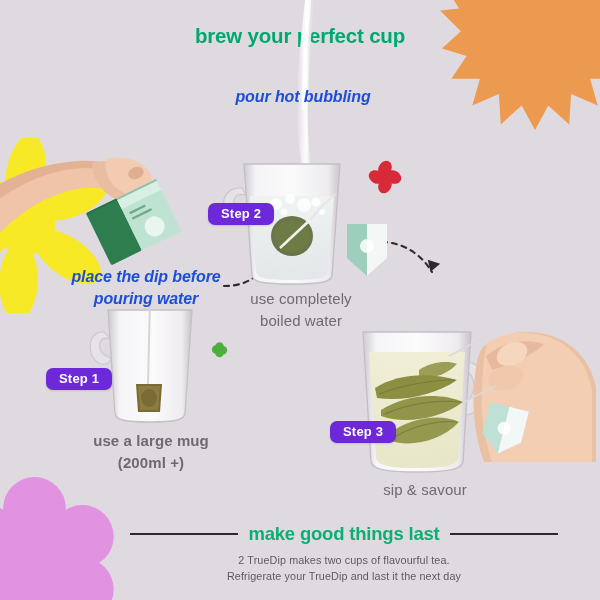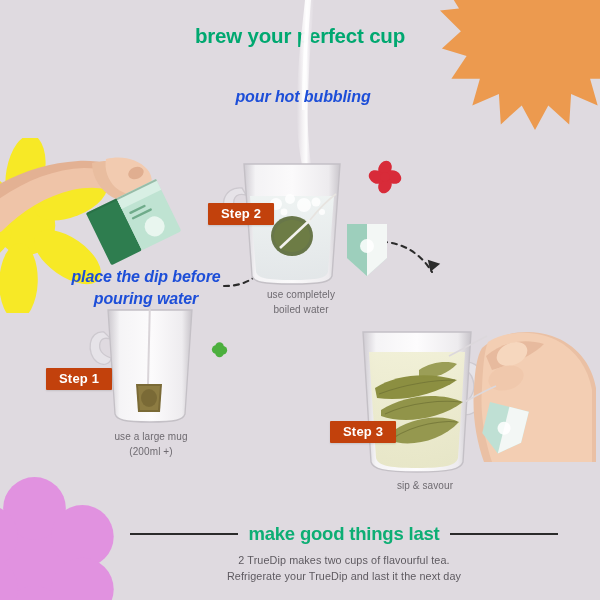--- a/index.html
+++ b/index.html
@@ -41,38 +41,38 @@
     letter-spacing:-0.1px;
   }
   #note-pour  { top:86px;  left:228px; width:150px; }
   #note-place { top:266px; left:70px;  width:152px; }
   #note-steep { top:278px; left:372px; width:122px; }
 
   
   .caption {
     position:absolute;
     color:#6E6A70;
-    font-size:10px;
+    font-size:15px;
     line-height:1.45;
     text-align:center;
     letter-spacing:0.1px;
   }
   #cap-step2 { top:288px; left:242px; width:118px; }
-  #cap-step1 { top:430px; left:88px;  width:126px; }
+  #cap-step1 { top:430px; left:88px;  width:126px;font-weight:bold; }
   #cap-step3 { top:479px; left:370px; width:110px; }
 
   
   .step-pill {
     position:absolute;
-    background:#c2410c;
+    background:#6d28d9;
     color:#ffffff;
     font-size:13px;
     font-weight:bold;
     padding:4px 13px 5px;
-    border-radius:1px;
+    border-radius:7px;
     letter-spacing:0.2px;
     line-height:1;
     z-index:6;
     box-shadow:0 1px 2px rgba(0,0,0,.12);
   }
   #step-pill-1 { top:368px; left:46px; }
   #step-pill-2 { top:203px; left:208px; }
   #step-pill-3 { top:421px; left:330px; }
 
   

